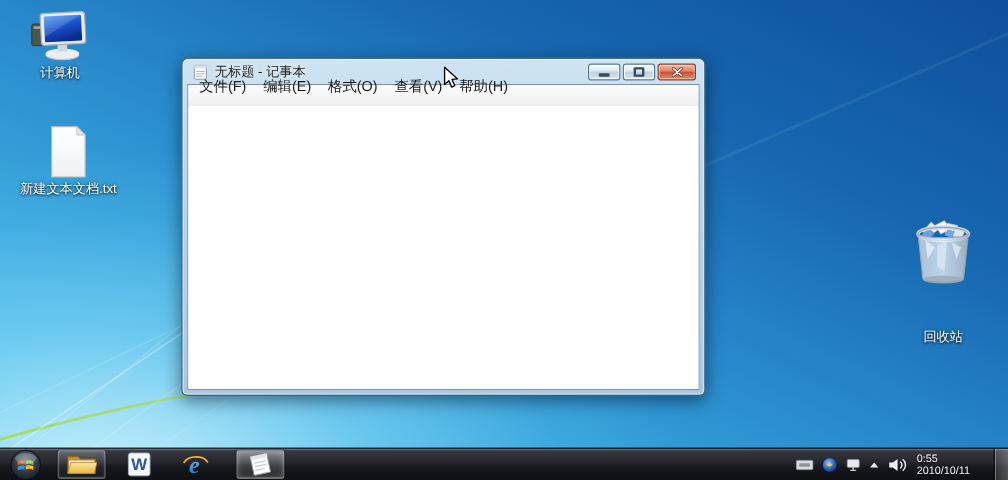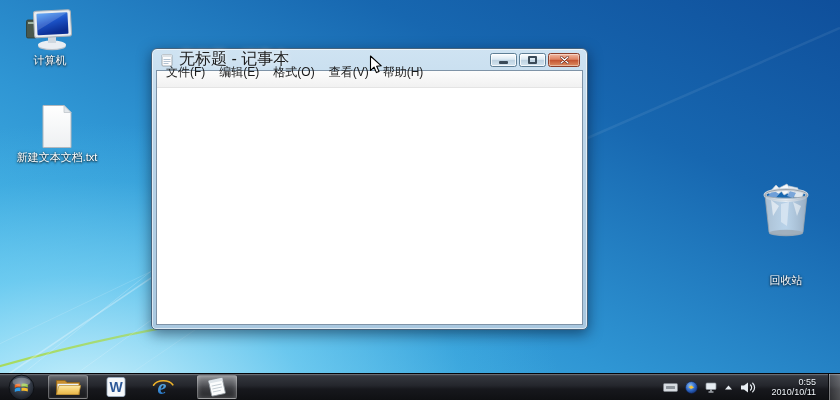--- a/index.html
+++ b/index.html
@@ -30,21 +30,21 @@
   #icon-recycle{left:752px;top:182px;width:68px;gap:32px;}
 
   
   .window{
     position:absolute;left:151px;top:48px;width:437px;height:282px;z-index:2;
     background:linear-gradient(180deg,var(--aero-light) 0%,#bcd6ea 30%,var(--aero-dark) 100%);
     border:1px solid #47637c;border-radius:6px 6px 5px 5px;
     box-shadow:0 4px 14px rgba(0,10,30,.5),inset 0 0 0 1px rgba(255,255,255,.6);
   }
   .titlebar{position:absolute;left:0;top:0;right:0;height:21px;display:flex;align-items:center;padding-left:8px;}
-  .title-text{font-size:16px;color:#1c1c1c;margin-left:5px;text-shadow:0 0 6px rgba(255,255,255,.9);}
+  .title-text{font-size:11px;color:#1c1c1c;margin-left:5px;text-shadow:0 0 6px rgba(255,255,255,.9);}
   .win-controls{position:absolute;right:7px;top:4px;display:flex;gap:2px;}
   .win-btn{
     height:14px;border:1px solid #5c7removed;border:1px solid #5f7f96;border-radius:2.5px;
     background:linear-gradient(180deg,#fdfeff 0%,#dbe9f3 45%,#bdd1e0 50%,#d4e5f1 100%);
     display:flex;align-items:center;justify-content:center;
     box-shadow:inset 0 0 0 1px rgba(255,255,255,.75);cursor:default;
   }
   .win-btn.min,.win-btn.max{width:27px;}
   .win-btn.close{
     width:32px;border-color:#8c3f2c;
@@ -86,21 +86,21 @@
     background:linear-gradient(180deg,rgba(255,255,255,.42) 0%,rgba(255,255,255,.18) 50%,rgba(255,255,255,.08) 100%);
     box-shadow:inset 0 0 5px rgba(255,255,255,.3),0 0 1px rgba(0,0,0,.8);
   }
   .task-icon{height:24px;display:flex;align-items:center;justify-content:center;cursor:pointer;flex:0 0 auto;}
   #btn-explorer{margin-left:13px;width:40px;}
   #btn-word{margin-left:12px;width:32px;}
   #btn-ie{margin-left:15px;width:32px;}
   #btn-notepad{margin-left:18px;width:40px;}
   .tray{display:flex;align-items:center;gap:7px;margin-left:auto;}
   .tray-icon{display:flex;align-items:center;justify-content:center;cursor:pointer;}
-  .clock{width:52px;text-align:right;color:#eef3f8;font-size:9px;line-height:10px;cursor:default;
+  .clock{width:52px;text-align:left;color:#eef3f8;font-size:9px;line-height:10px;cursor:default;
          text-shadow:0 1px 1px rgba(0,0,0,.7);}
   .show-desktop{
     width:12px;align-self:stretch;margin-left:12px;cursor:pointer;
     border-left:1px solid #0a0b0e;
     background:linear-gradient(90deg,rgba(255,255,255,.12),rgba(255,255,255,.26));
     box-shadow:inset 1px 0 0 rgba(255,255,255,.35);
   }
 </style>
 </head>
 <body>

